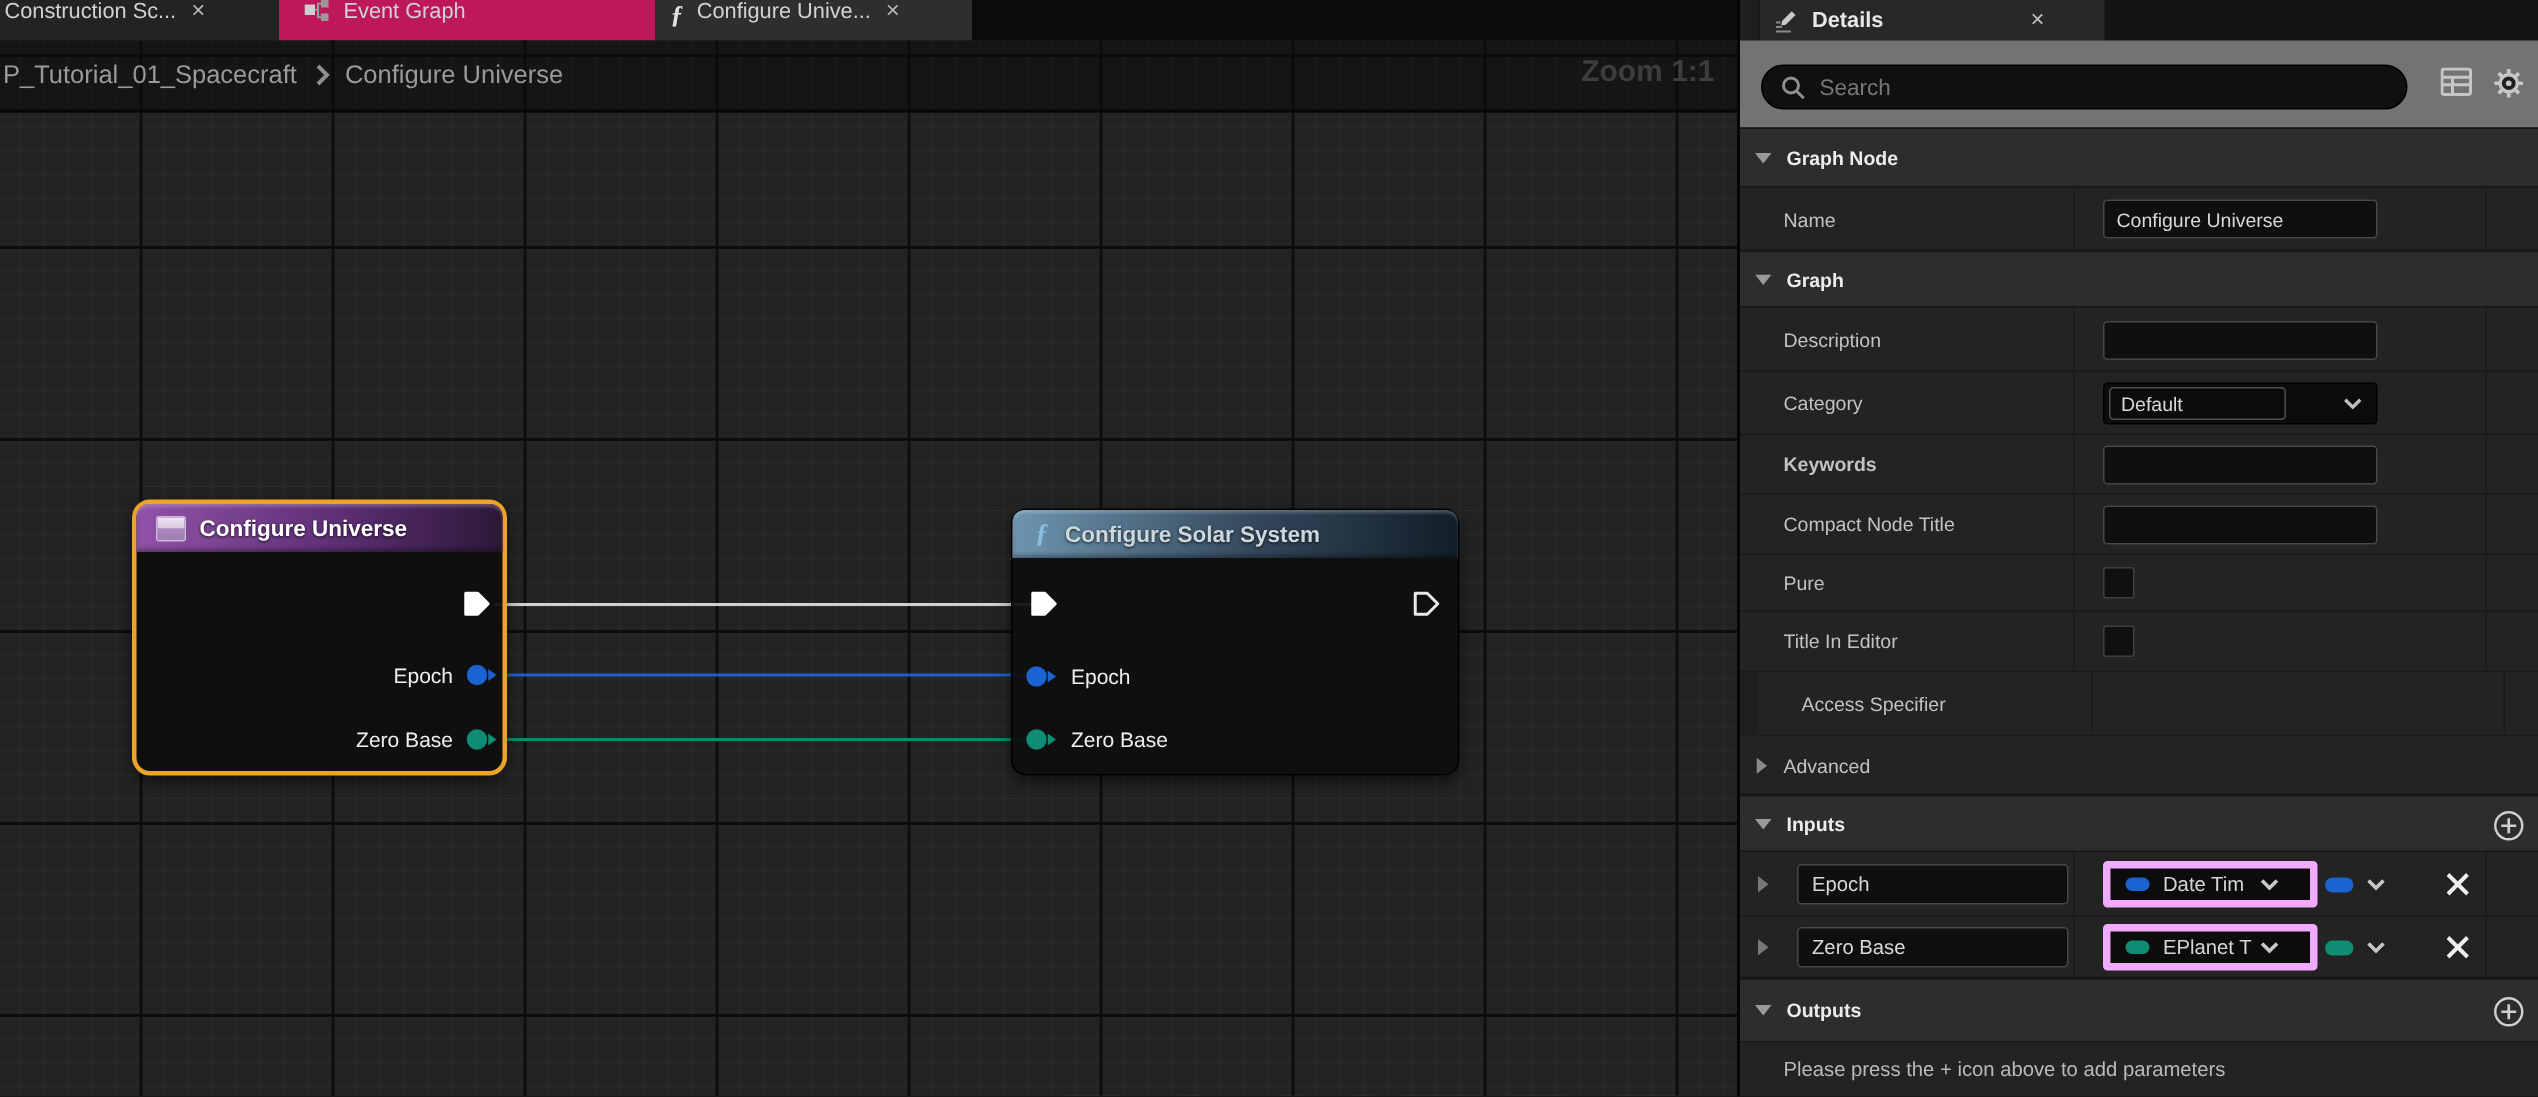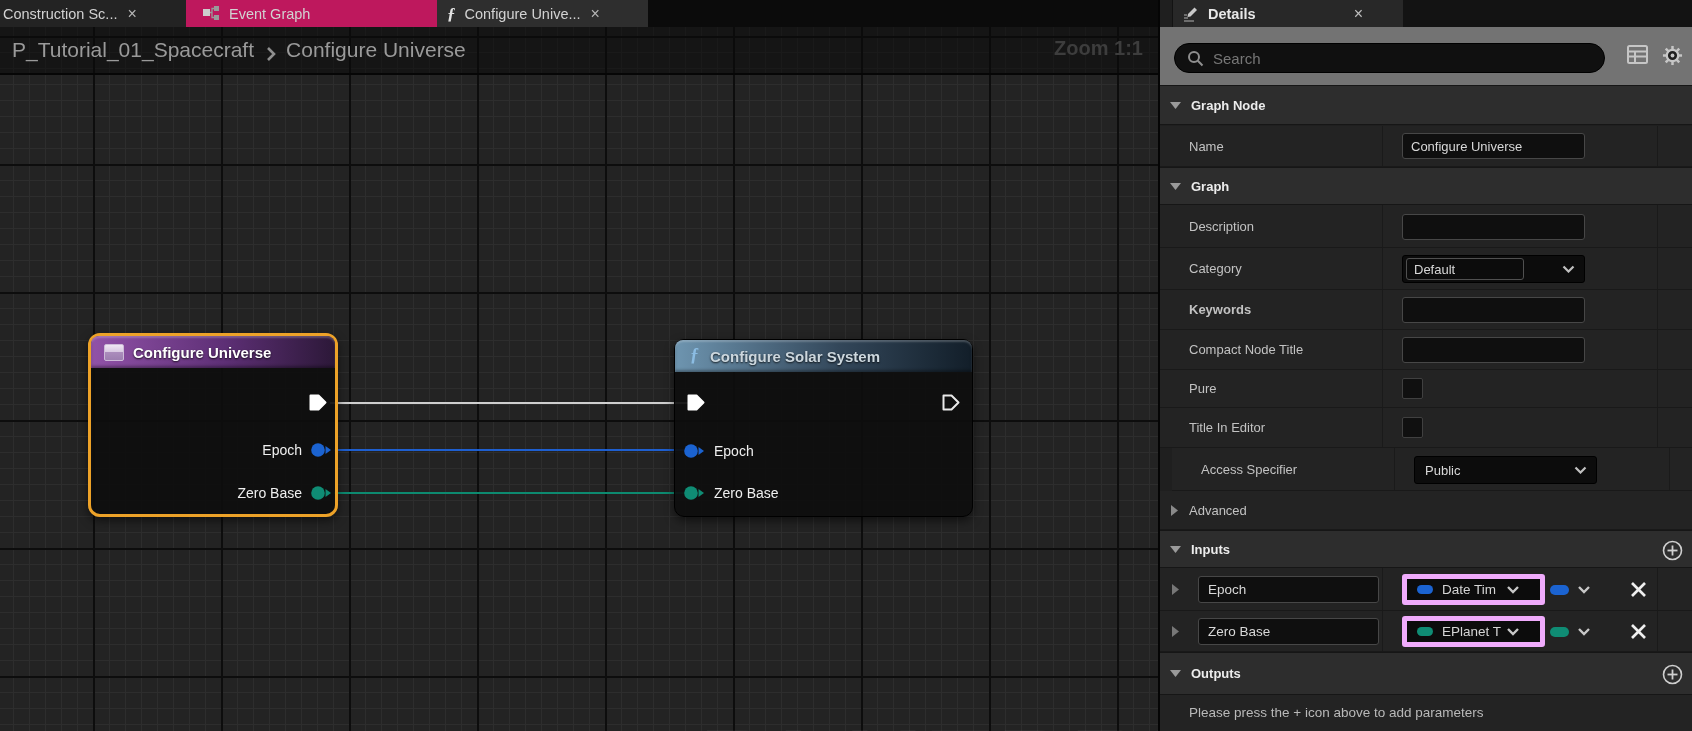--- a/index.html
+++ b/index.html
@@ -3,21 +3,21 @@
 <meta charset="utf-8">
 <style>
   * { margin:0; padding:0; box-sizing:border-box; }
   html,body { background:#111; }
   body { font-family:"Liberation Sans","DejaVu Sans",sans-serif; }
   #root { position:relative; width:1692px; height:731px; overflow:hidden; background:#1f1f1f; }
 
   
   #canvas-area { position:absolute; left:0; top:0; width:1158px; height:731px; }
   #canvas-tabbar { position:absolute; left:0; top:0; width:100%; height:27px; background:#0b0b0b; }
-  .tab { position:absolute; top:0; height:27px; display:flex; align-items:center; color:#d2d2d2; font-size:14.5px; }
+  .tab { position:absolute; top:0; height:27px; display:flex; color:#d2d2d2; font-size:14.5px; }
   .tab .tab-label { white-space:nowrap; overflow:hidden; }
   .tab .tab-close { margin-left:10px; color:#b5b5b5; font-size:16px; line-height:1; cursor:default; }
   #tab-construction { left:0; width:186px; background:#232323; padding-left:3px; }
   #tab-eventgraph { left:186px; width:251px; background:#be185d; padding-left:17px; }
   #tab-configure { left:437px; width:211px; background:#2e2e2e; padding-left:10px; }
   .tab-ficon { font-family:"Liberation Serif","DejaVu Serif",serif; font-style:italic; font-weight:bold; font-size:17px; color:#e2e2e2; margin-right:9px; }
   .graph-icon-svg { margin-right:9px; }
 
   #graph { position:absolute; left:0; top:27px; width:1158px; height:704px; overflow:hidden;
     background-color:#232323;
@@ -25,21 +25,21 @@
       linear-gradient(#0d0d0d 2px, transparent 2px),
       linear-gradient(90deg,#0d0d0d 2px, transparent 2px),
       linear-gradient(#2d2d2d 1px, transparent 1px),
       linear-gradient(90deg,#2d2d2d 1px, transparent 1px);
     background-size:128px 128px,128px 128px,16px 16px,16px 16px;
     background-position:0 9px,93px 0,0 9px,13px 0;
   }
   #graph-header-band { position:absolute; left:0; top:0; width:100%; height:48px;
     background:rgba(10,10,10,0.52); border-bottom:2px solid #060606; z-index:3;
     display:flex; align-items:center; }
-  #breadcrumb { display:flex; align-items:flex-end; margin-left:12px; color:#9a9a9a; font-size:21px; }
+  #breadcrumb { display:flex; align-items:flex-start; margin-left:2px; color:#9a9a9a; font-size:17px; }
   #breadcrumb .crumb { white-space:nowrap; }
   #breadcrumb svg { margin:2px 10px 0 12px; }
   #zoom-indicator { position:absolute; right:15px; top:10px; color:#3d3d3d; font-size:20px; font-weight:bold; }
 
   .wire { position:absolute; height:2px; z-index:1; }
 
   .bp-node { position:absolute; z-index:2; border-radius:10px; background:rgba(14,14,14,0.93); box-shadow:0 4px 10px rgba(0,0,0,0.5); }
   .bp-node.selected { border:3px solid #eda228; border-radius:12px; }
   .node-header { position:relative; height:32px; border-radius:8px 8px 0 0; display:flex; align-items:center; overflow:hidden;
     box-shadow:inset 0 2px 2px rgba(255,255,255,0.22), inset 0 -2px 3px rgba(0,0,0,0.35); }
@@ -307,26 +307,20 @@
     <div class="drow" style="top:408px; height:40px;">
       <div class="vdiv"></div>
         <div class="vdiv2"></div>
       <span class="dlabel" style="top:12px;">Title In Editor</span>
       <div class="dcheckbox" style="top:9px;"></div>
     </div>
     <div class="drow" style="top:448px; height:43px;margin-left:12px;">
       <div class="vdiv"></div>
         <div class="vdiv2"></div>
       <span class="dlabel" style="top:14px;">Access Specifier</span>
-      <div class="dcombo" style="top:8px;">
-        <span class="combo-text">Public</span>
-        <svg class="chev" width="13" height="8" viewBox="0 0 13 8">
-            <polyline points="1.5,1.5 6.5,6.5 11.5,1.5" fill="none" stroke="#c0c0c0" stroke-width="2.2"></polyline>
-          </svg>
-      </div>
     </div>
     <div class="drow" style="top:491px; height:39px;">
       <svg width="7" height="11" viewBox="0 0 7 11" style="position:absolute; left:11px; top:14px;">
           <polygon points="0,0 7,5.5 0,11" fill="#8a8a8a"></polygon>
         </svg>
       <span class="dlabel" style="top:12px;">Advanced</span>
     </div>
 
     <div class="dsection" style="top:530px; height:38px;">
       <svg class="tri" width="11" height="7" viewBox="0 0 11 7">

